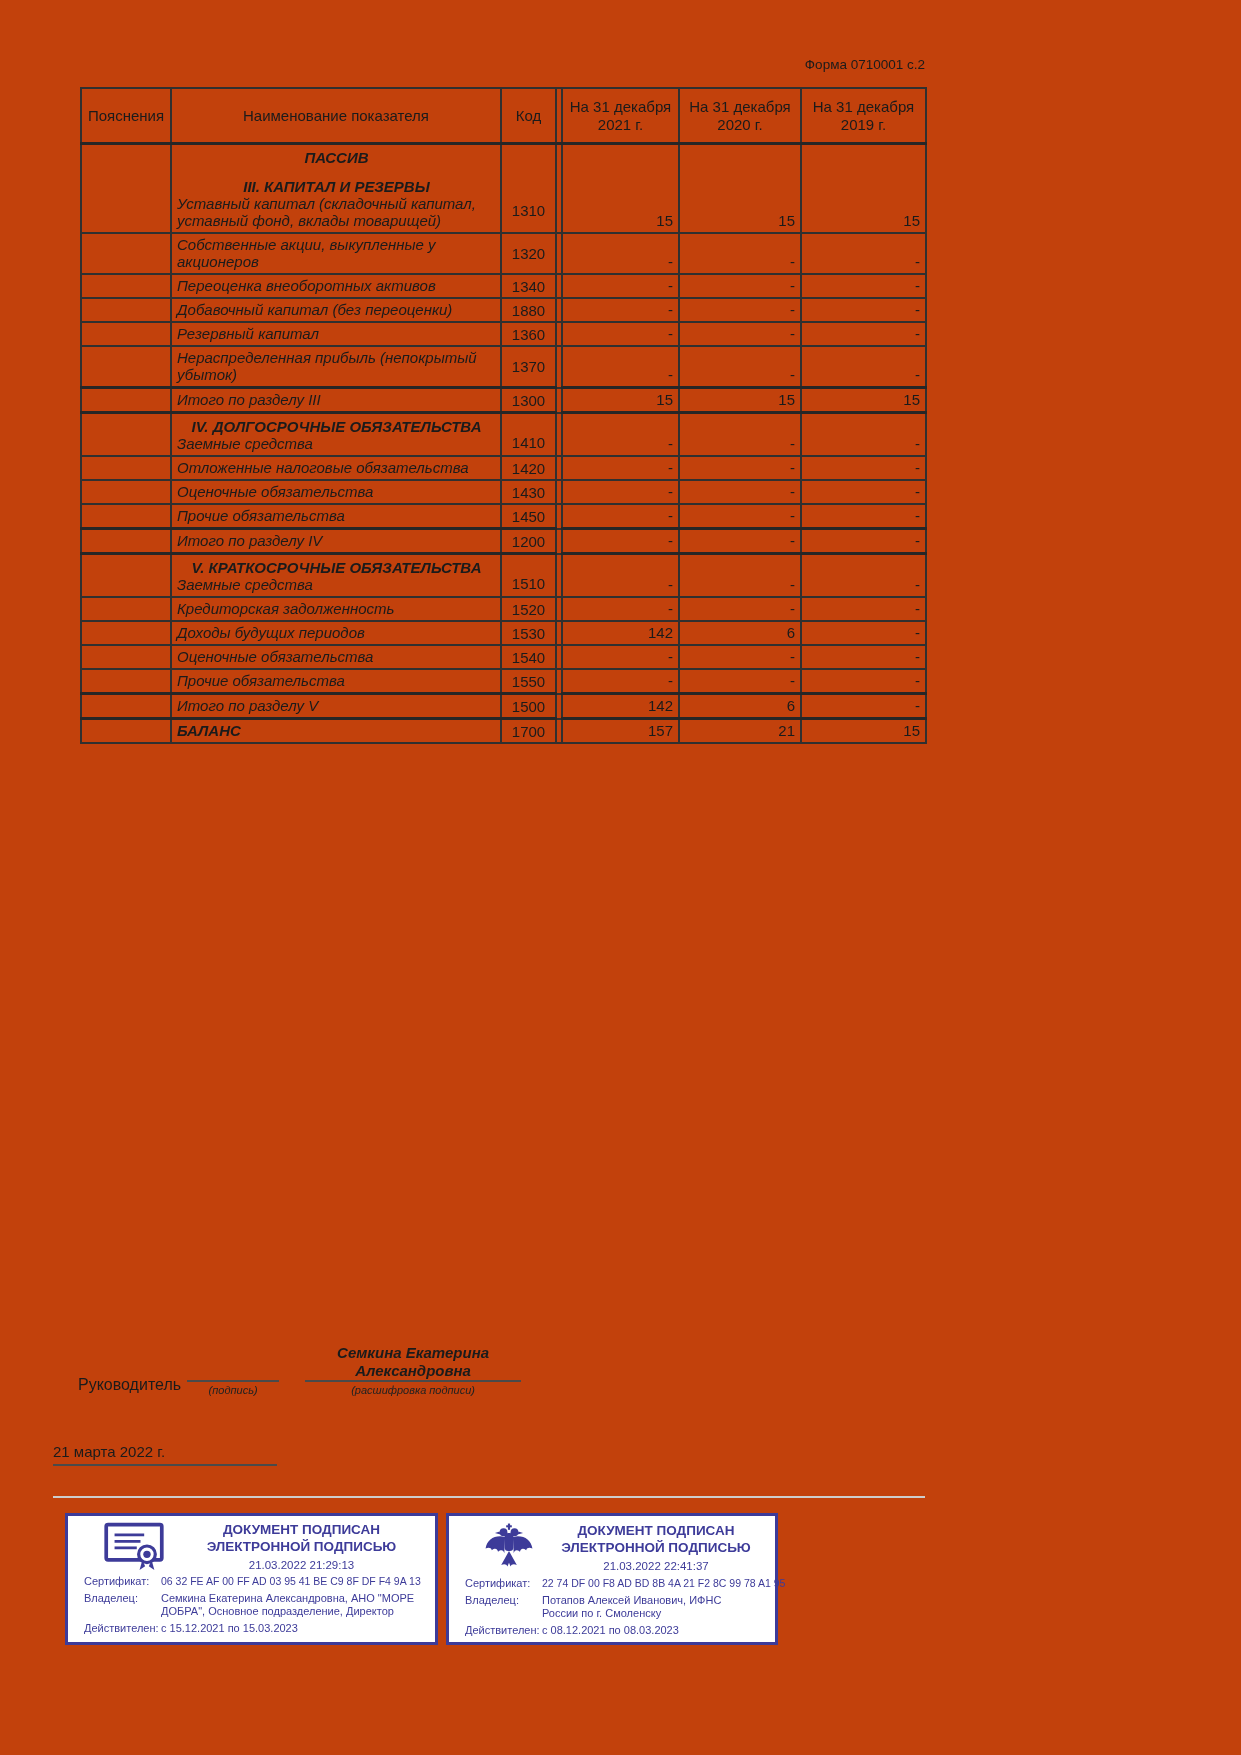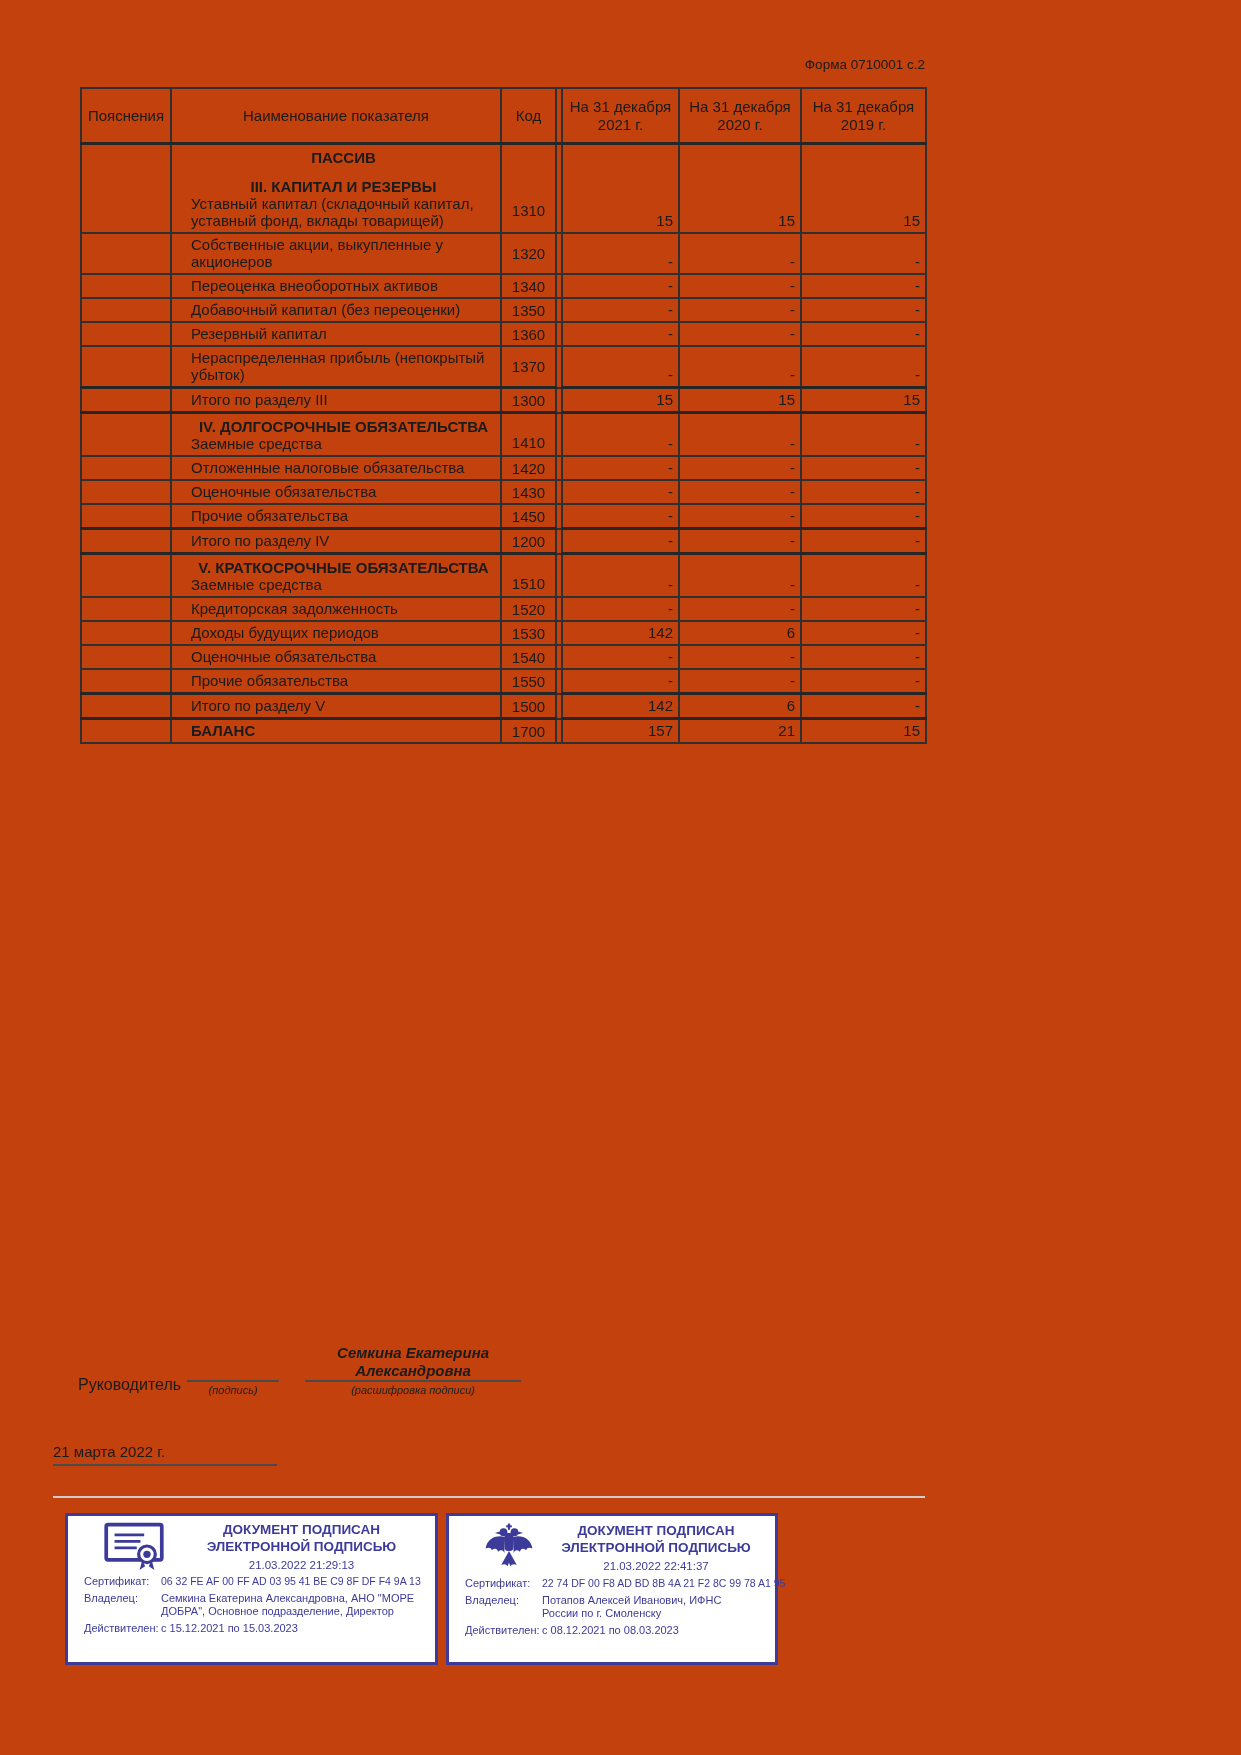--- a/index.html
+++ b/index.html
@@ -16,21 +16,21 @@
   table.bs { border:2px solid #303030; }
   table.bs th, table.bs td { border:2px solid #303030; }
   table.bs th {
     font-weight:normal; text-align:center; vertical-align:middle;
     height:49px; padding:2px 4px; white-space:pre-line; line-height:18px;
     border-bottom:3px solid #262626;
   }
   th.c-sp, td.c-sp { border-top:none; border-bottom:none; padding:0; }
   tr.thick-top td:not(.c-sp) { border-top:3px solid #262626; }
   td.c-exp { }
-  td.c-name { padding:2px 4px 3px 19px; vertical-align:bottom; }
+  td.c-name { padding:2px 4px 3px 5px; vertical-align:bottom;font-style:italic; }
   .sec-title { font-weight:bold; text-align:center; line-height:17px; padding-top:2px; }
   .sec-gap { height:10px; }
   .item { line-height:17px; }
   .item.b { font-weight:bold; }
   td.c-code { text-align:center; vertical-align:middle; padding:2px; line-height:17px; }
   td.c-code.vb { vertical-align:bottom; padding-bottom:4px; }
   td.c-code.pb-lg { vertical-align:bottom; padding-bottom:13px; }
   td.c-val { text-align:right; vertical-align:bottom; padding:2px 5px 3px 2px; line-height:17px; }
 
   
@@ -47,21 +47,21 @@
   
   .date-block { position:absolute; left:53px; top:1443px; width:224px;
     font-size:15px; border-bottom:2px solid #4a4a4a; padding-bottom:4px; }
 
   
   .rule { position:absolute; left:53px; top:1496px; width:872px; height:2px; background:#cdcdcd; }
 
   
   .stamps { position:absolute; left:65px; top:1513px; display:flex; gap:8px; }
   .stamp { border:3px solid #3d3b99; color:#3d3b99; box-sizing:border-box;
-    height:152px; padding:5px 16px 15px 16px; background:#fff; }
+    height:132px; padding:5px 16px 15px 16px; background:#fff; }
   .stamp.s1 { width:373px; }
   .stamp.s2 { width:332px; }
   .stamp-head { display:flex; align-items:center; }
   .icon-wrap { flex:none; display:flex; justify-content:center; align-items:center; }
   .s1 .icon-wrap { width:100px; }
   .s2 .icon-wrap { width:88px; }
   .titlebox { flex:1; }
   .stamp-title { font-weight:bold; font-size:13.5px; line-height:17px; text-align:center; white-space:pre-line; }
   .stamp-dt { font-size:11.5px; text-align:center; margin-top:4px; }
   .stamp-row { display:flex; font-size:11px; line-height:13px; margin-top:4px; }
@@ -135,21 +135,21 @@
           <td class="c-sp"></td>
           <td class="c-val">-</td>
           <td class="c-val">-</td>
           <td class="c-val">-</td>
         </tr>
         <tr>
           <td class="c-exp"></td>
           <td class="c-name">
             <div class="item">Добавочный капитал (без переоценки)</div>
           </td>
-          <td class="c-code">1350</td>
+          <td class="c-code">1880</td>
           <td class="c-sp"></td>
           <td class="c-val">-</td>
           <td class="c-val">-</td>
           <td class="c-val">-</td>
         </tr>
         <tr>
           <td class="c-exp"></td>
           <td class="c-name">
             <div class="item">Резервный капитал</div>
           </td>

